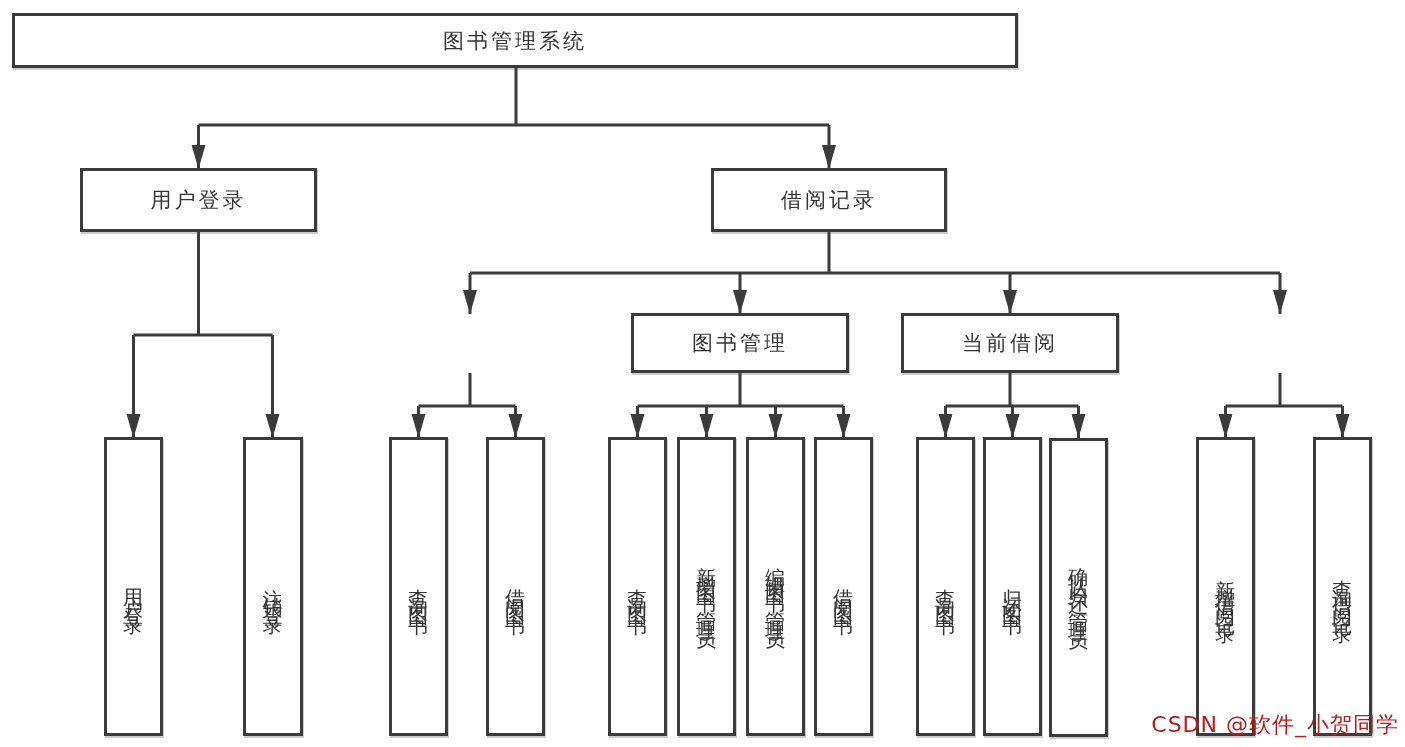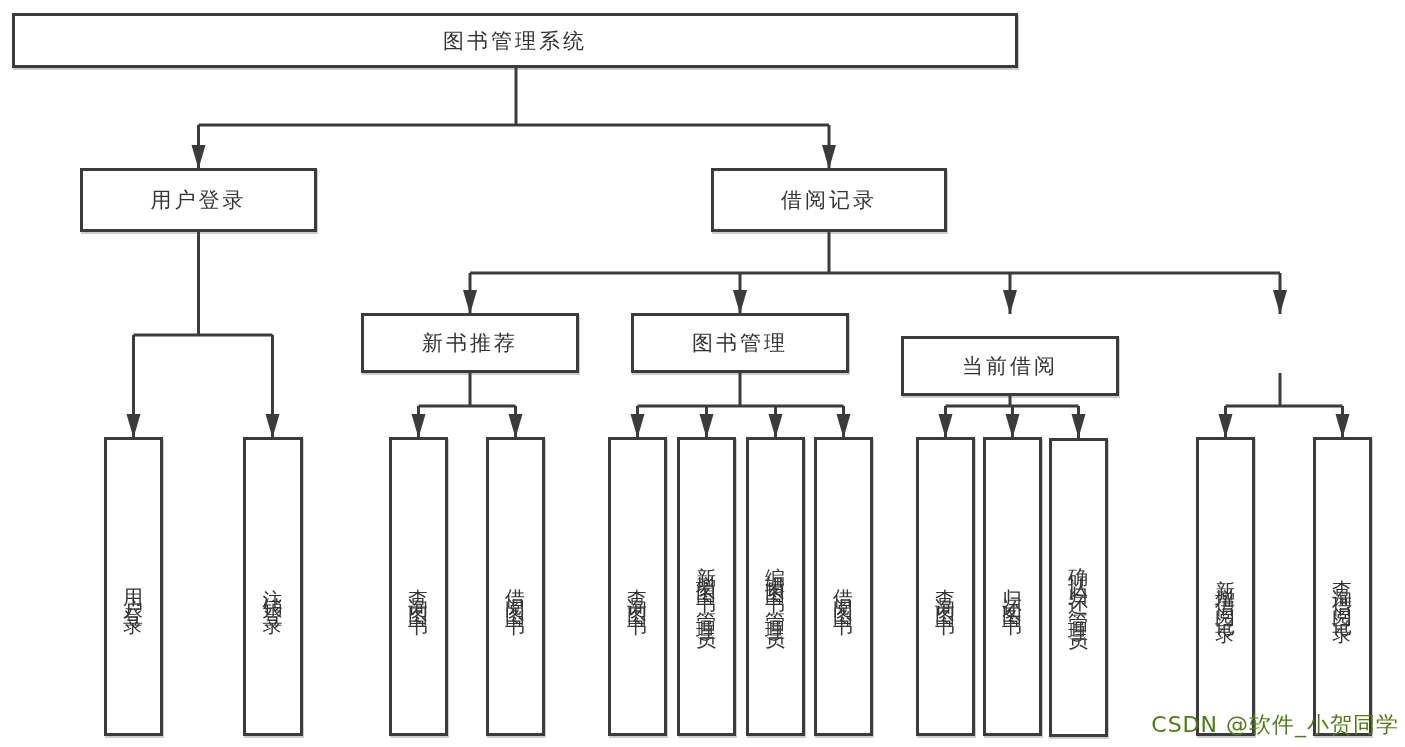--- a/index.html
+++ b/index.html
@@ -42,21 +42,21 @@
     font-size: 20px;
     line-height: 1;
     letter-spacing: 9px;
     padding-top: 9px;
   }
   .watermark {
     position: absolute;
     right: 6px;
     bottom: 7px;
     font-size: 22px;
-    color: #4d7c0f;
+    color: #b91c1c;
     letter-spacing: 1px;
     z-index: 5;
     margin-top: 8px;
   }
 </style>
 </head>
 <body>
 
 <div class="canvas">
 
@@ -95,23 +95,22 @@
     <path class="line" marker-end="url(#arrow)" d="M1078.5,406 V438"></path>
     <path class="line" marker-end="url(#arrow)" d="M1225.5,406 V438"></path>
     <path class="line" marker-end="url(#arrow)" d="M1342.5,406 V438"></path>
   </svg>
 
   <div class="node hbox" style="left:12px; top:13px; width:1006px; height:55px;">图书管理系统</div>
 
   <div class="node hbox" style="left:80px; top:168px; width:237px; height:64px;">用户登录</div>
   <div class="node hbox" style="left:711px; top:168px; width:236px; height:64px;">借阅记录</div>
 
-  <div class="node hbox" style="left:361px; top:313px; width:218px; height:60px;">新书推荐</div>
   <div class="node hbox" style="left:631px; top:313px; width:218px; height:60px;">图书管理</div>
-  <div class="node hbox" style="left:901px; top:313px; width:218px; height:60px;margin-top:23px;">当前借阅</div>
+  <div class="node hbox" style="left:901px; top:313px; width:218px; height:60px;">当前借阅</div>
 
   <div class="node vbox" style="left:104px; top:437px; width:59px; height:299px;">用户登录</div>
   <div class="node vbox" style="left:243px; top:437px; width:60px; height:299px;">注销登录</div>
 
   <div class="node vbox" style="left:389px; top:437px; width:59px; height:299px;">查询图书</div>
   <div class="node vbox" style="left:486px; top:437px; width:59px; height:299px;">借阅图书</div>
 
   <div class="node vbox" style="left:608px; top:437px; width:59px; height:299px;">查询图书</div>
   <div class="node vbox" style="left:677px; top:437px; width:59px; height:299px;">新增图书（管理员）</div>
   <div class="node vbox" style="left:746px; top:437px; width:59px; height:299px;">编辑图书（管理员）</div>

